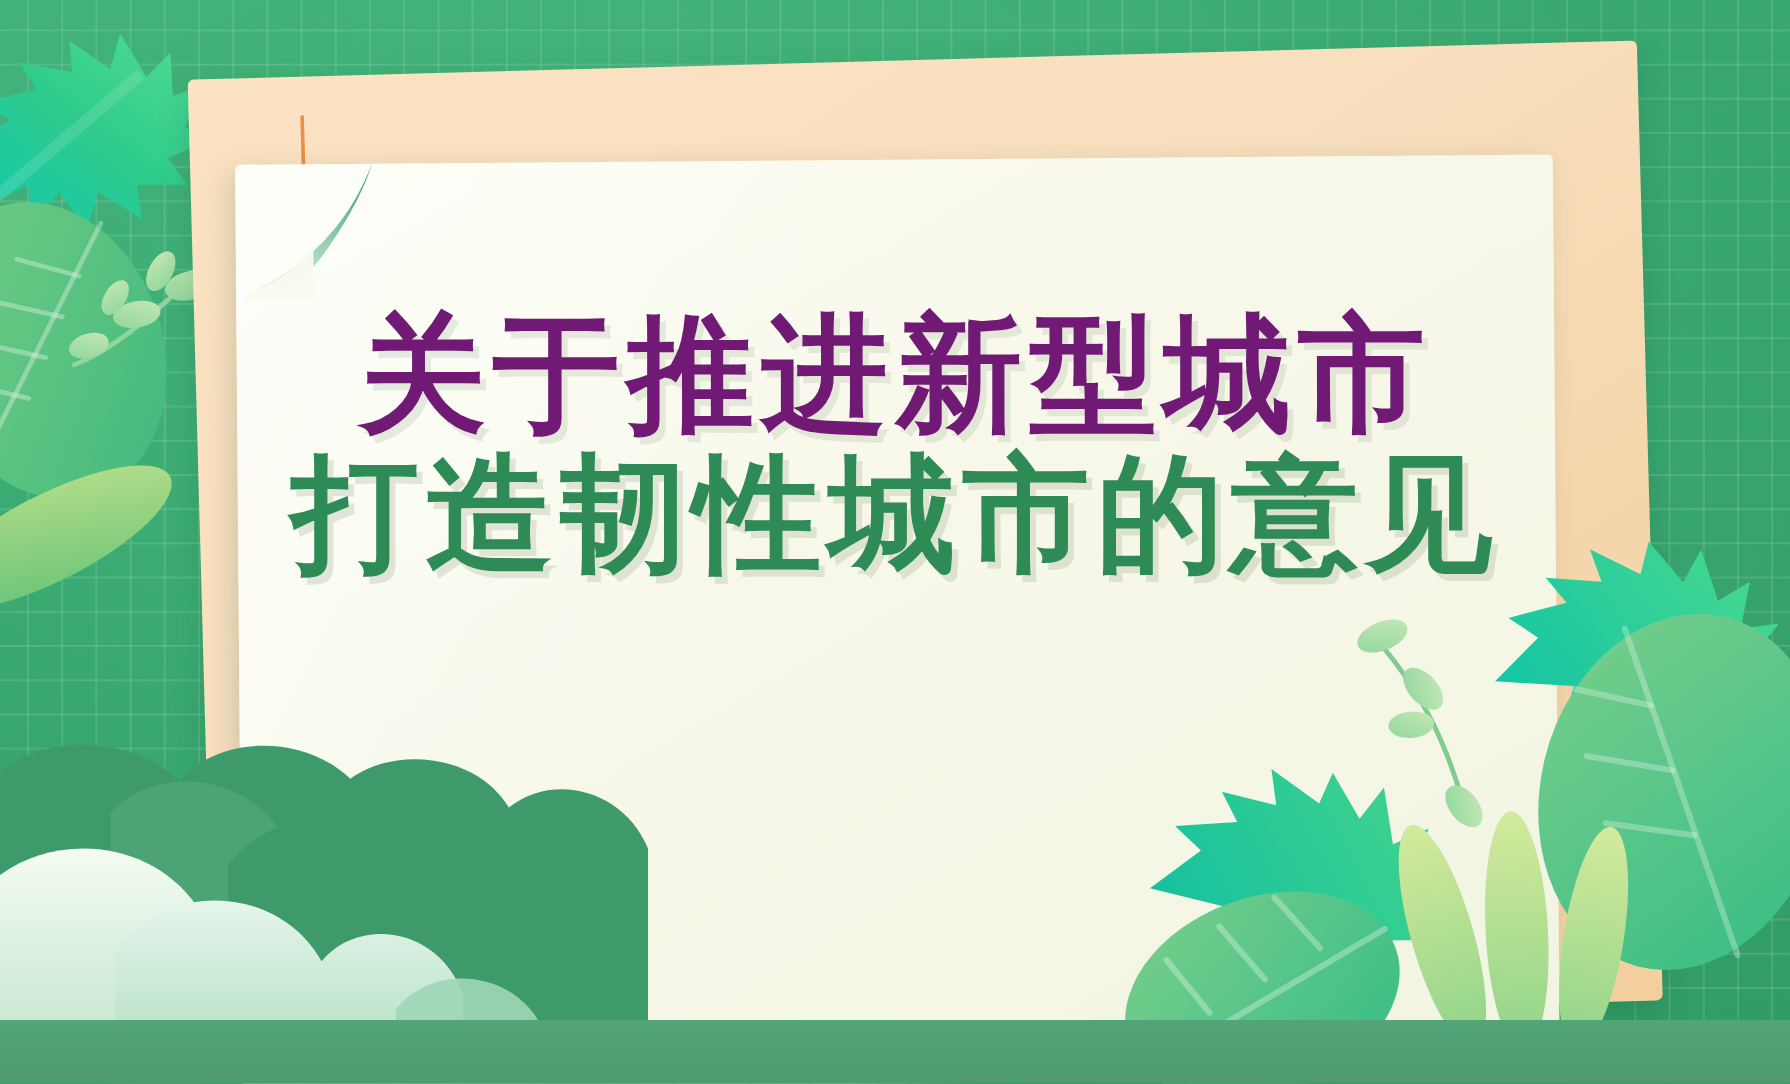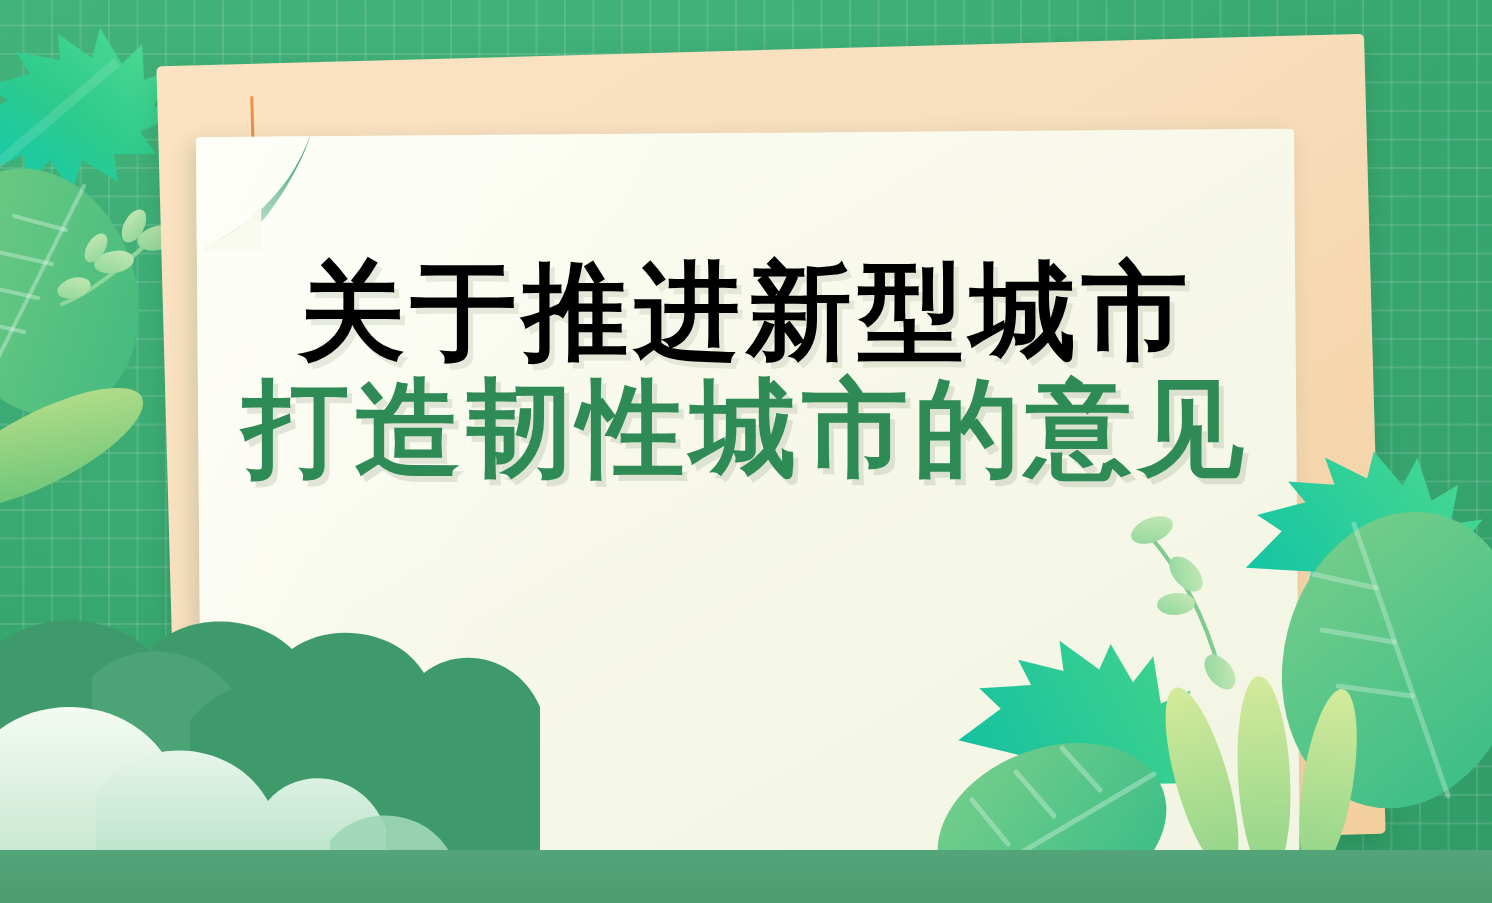--- a/index.html
+++ b/index.html
@@ -56,21 +56,21 @@
   .title-block{
     position:absolute;left:0;top:258px;width:1492px;
     display:flex;flex-direction:column;align-items:center;gap:9px;
     pointer-events:none;
   }
   .t-line{
     font-weight:bold;letter-spacing:.055em;white-space:nowrap;
     font-family:"DejaVu Sans","Liberation Sans",sans-serif;
     line-height:1.02;
   }
-  .t1{font-size:106px;color:#000000;text-shadow:5px 6px 0 rgba(120,140,110,.17);}
+  .t1{font-size:106px;color:#701a75;text-shadow:5px 6px 0 rgba(120,140,110,.17);}
   .t2{font-size:106px;color:#4CAD66;text-shadow:5px 6px 0 rgba(120,140,110,.18);margin-left:14px;}
   .t3{font-size:106px;color:#2E8B55;text-shadow:5px 6px 0 rgba(120,140,110,.20);text-align:right;}
 
   
   .bushes{position:absolute;left:0;bottom:0;width:1492px;height:300px;pointer-events:none;}
   .footer-band{
     position:absolute;left:0;bottom:0;width:1492px;height:53px;
     background:linear-gradient(180deg,#53A478 0%,#4C9C70 100%);
   }
 </style>

